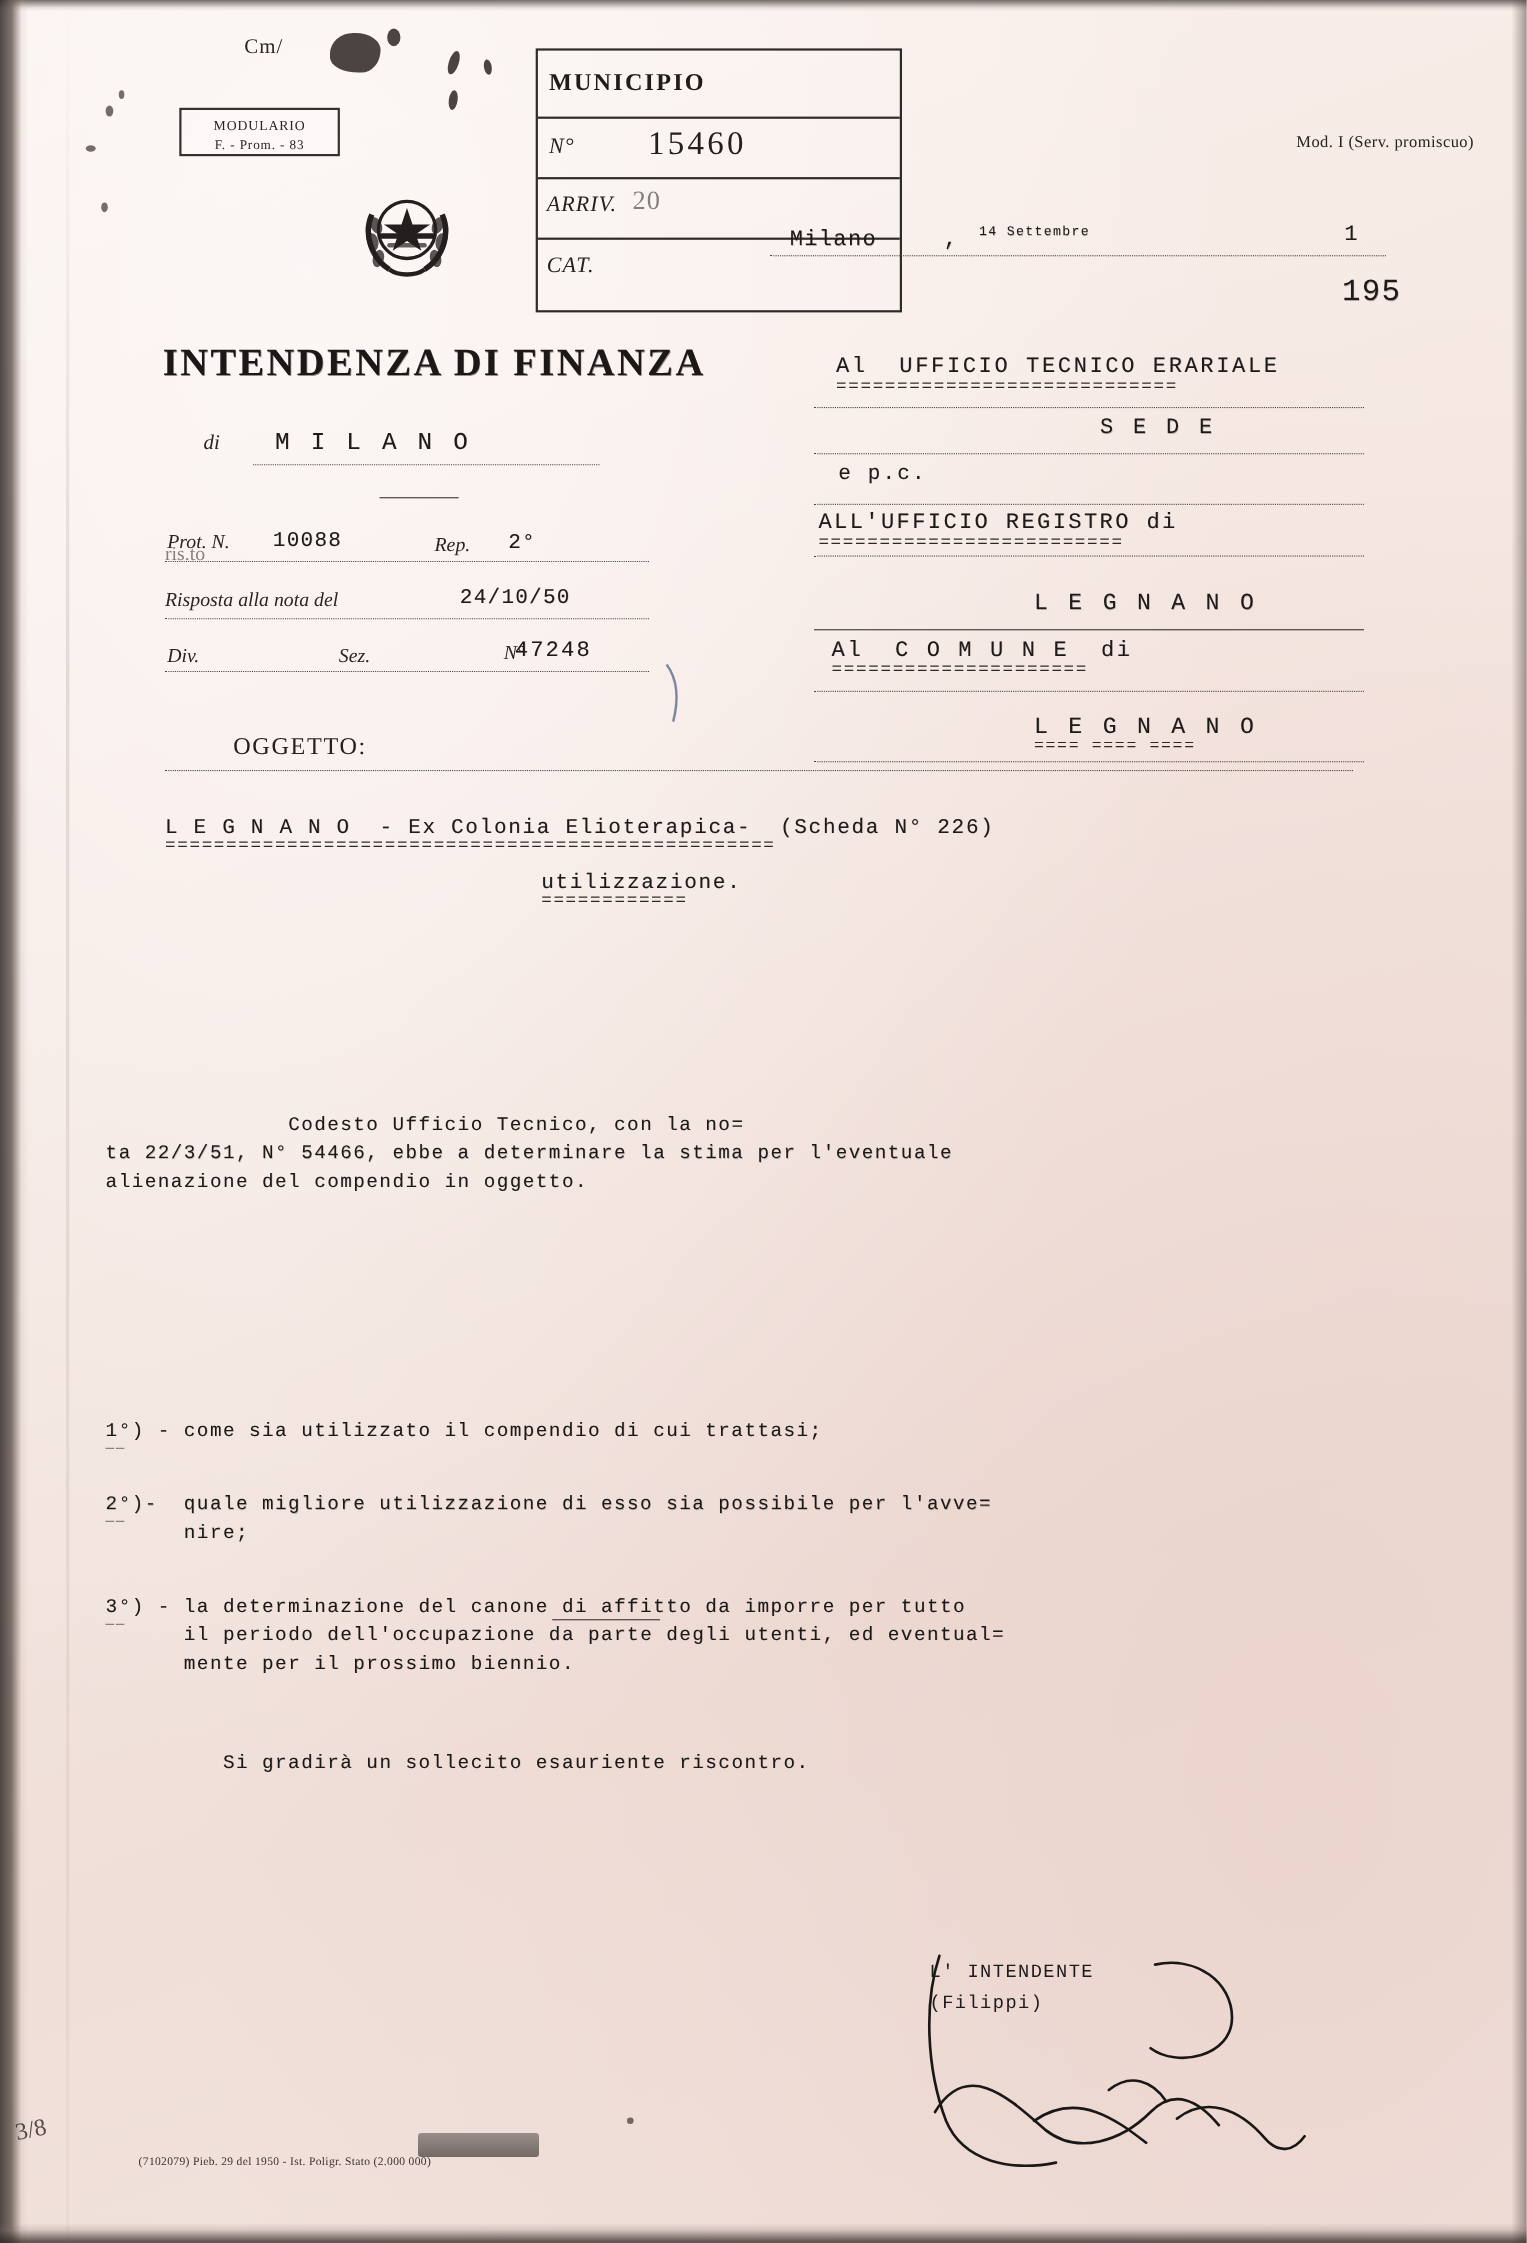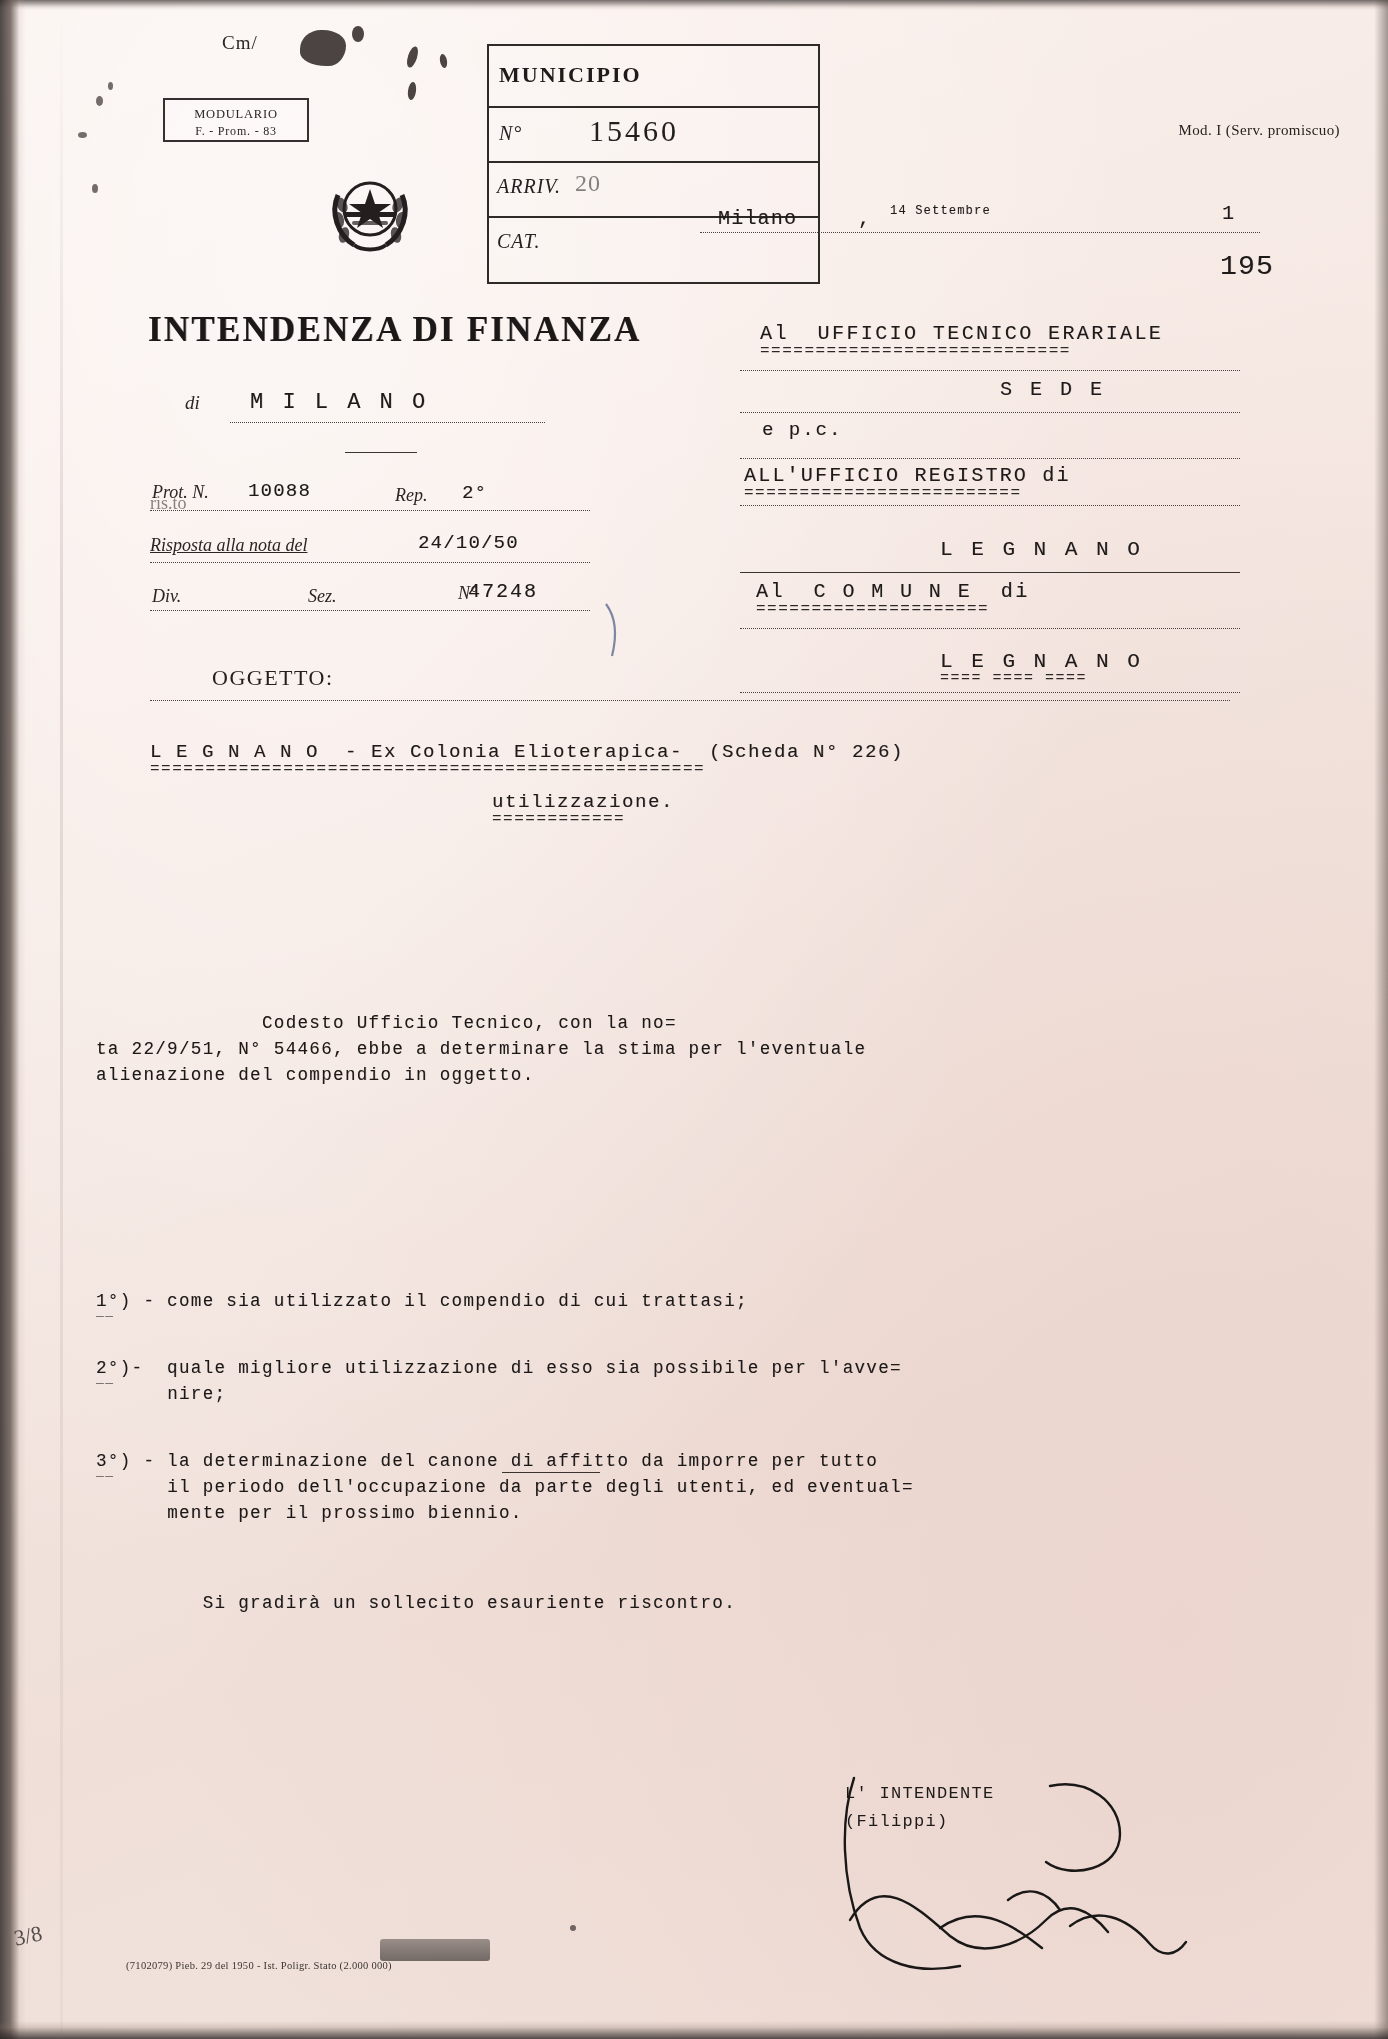--- a/index.html
+++ b/index.html
@@ -297,21 +297,21 @@
   <div class="rule" style="left:230px; top:422px; width:315px;"></div>
   <div class="rule-solid" style="left:345px; top:452px; width:72px;"></div>
 
   <div class="abs" style="left:152px; top:482px; font-family:'Liberation Serif',serif; font-style:italic; font-size:18px; color:#2a2422;">Prot. N.</div>
   <div class="abs tw" style="left:248px; top:479px; font-size:19px;">10088</div>
   <div class="abs" style="left:150px; top:493px; font-family:'Liberation Serif',serif; font-size:18px; color:#3a3330; opacity:.6;">ris.to</div>
   <div class="abs" style="left:395px; top:485px; font-family:'Liberation Serif',serif; font-style:italic; font-size:18px; color:#2a2422;">Rep.</div>
   <div class="abs tw" style="left:462px; top:481px; font-size:19px;">2°</div>
   <div class="rule" style="left:150px; top:510px; width:440px;"></div>
 
-  <div class="abs" style="left:150px; top:535px; font-family:'Liberation Serif',serif; font-style:italic; font-size:18px; color:#2a2422;text-decoration:underline;">Risposta alla nota del</div>
+  <div class="abs" style="left:150px; top:535px; font-family:'Liberation Serif',serif; font-style:italic; font-size:18px; color:#2a2422;">Risposta alla nota del</div>
   <div class="abs tw" style="left:418px; top:531px; font-size:19px;">24/10/50</div>
   <div class="rule" style="left:150px; top:562px; width:440px;"></div>
 
   <div class="abs" style="left:152px; top:586px; font-family:'Liberation Serif',serif; font-style:italic; font-size:18px; color:#2a2422;">Div.</div>
   <div class="abs" style="left:308px; top:586px; font-family:'Liberation Serif',serif; font-style:italic; font-size:18px; color:#2a2422;">Sez.</div>
   <div class="abs" style="left:458px; top:583px; font-family:'Liberation Serif',serif; font-style:italic; font-size:18px; color:#2a2422;">N°</div>
   <div class="abs tw" style="left:468px; top:578px; font-size:20px; letter-spacing:2px;">47248</div>
   <div class="rule" style="left:150px; top:610px; width:440px;"></div>
 
   <div class="abs" style="left:212px; top:665px; font-family:'Liberation Serif',serif; font-size:22px; letter-spacing:1.5px; color:#231f1d;">OGGETTO:</div>
@@ -348,21 +348,21 @@
   <div class="rule" style="left:740px; top:628px; width:500px;"></div>
   <div class="rule" style="left:740px; top:692px; width:500px;"></div>
 
   <div class="abs" style="left:600px; top:600px;">
     <svg width="40" height="60" viewBox="0 0 40 60">
         <path d="M6,4 C18,20 16,40 12,56" stroke="#3a4f7a" stroke-width="2.2" fill="none" opacity=".65"></path>
       </svg>
   </div>
 
   <div class="abs body-tw" style="left:96px; top:1010px; width:1200px;">              Codesto Ufficio Tecnico, con la no=
-ta 22/9/51, N° 54466, ebbe a determinare la stima per l'eventuale
+ta 22/3/51, N° 54466, ebbe a determinare la stima per l'eventuale
 alienazione del compendio in oggetto.</div>
   <div class="abs body-tw" style="left:96px; top:1288px; width:1200px;">1°) - come sia utilizzato il compendio di cui trattasi;</div>
   <div class="abs body-tw" style="left:96px; top:1355px; width:1200px;">2°)-  quale migliore utilizzazione di esso sia possibile per l'avve=
       nire;</div>
   <div class="abs body-tw" style="left:96px; top:1448px; width:1220px;">3°) - la determinazione del canone di affitto da imporre per tutto
       il periodo dell'occupazione da parte degli utenti, ed eventual=
       mente per il prossimo biennio.</div>
   <div class="abs body-tw" style="left:96px; top:1590px; width:1200px;">         Si gradirà un sollecito esauriente riscontro.</div>
 
   <div class="uline" style="left:96px; top:1304px; font-size:13px;">__</div>

